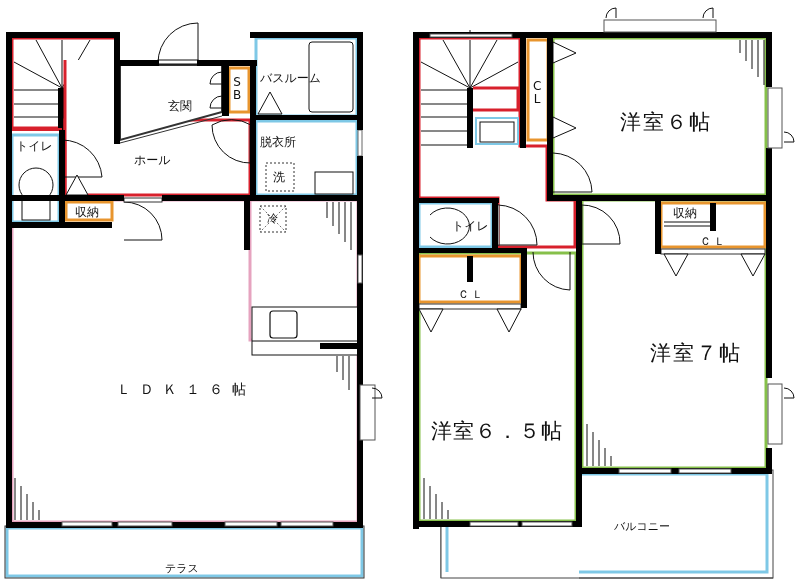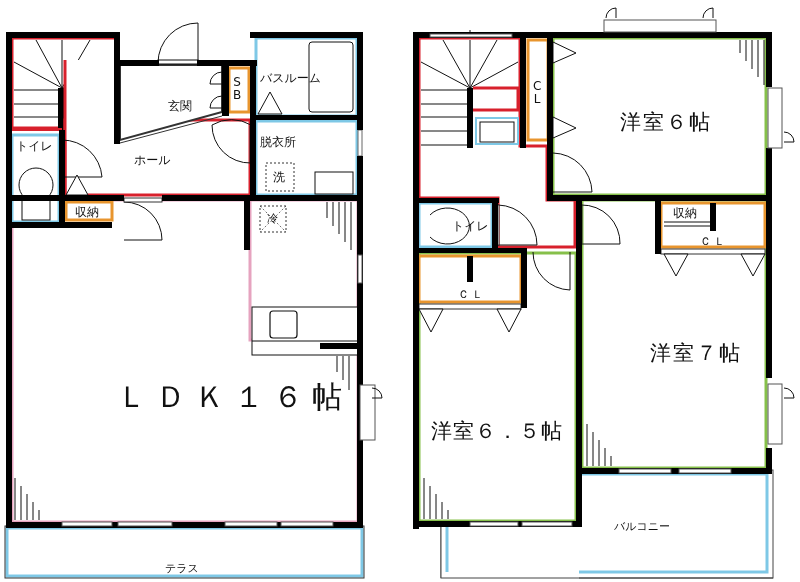--- a/index.html
+++ b/index.html
@@ -1,20 +1,20 @@
 <!DOCTYPE html>
 <html><head>
 <meta charset="utf-8">
 <style>
   html, body { margin:0; padding:0; background:#ffffff; }
   body { width:800px; height:582px; overflow:hidden; position:relative; font-family:"DejaVu Sans", sans-serif; }
   #plan { position:absolute; left:0; top:0; width:800px; height:582px; }
   .lbl { position:absolute; color:#111; white-space:nowrap; font-family:"DejaVu Sans", sans-serif; line-height:1; }
   .lbl-big { font-size:21px; letter-spacing:2px; }
-  .lbl-ldk { font-size:30px; letter-spacing:9px; }
+  .lbl-ldk { font-size:14px; letter-spacing:9px; }
   .lbl-sm { font-size:12px; }
   .lbl-xs { font-size:11px; }
   .vert { display:flex; flex-direction:column; align-items:center; line-height:1.05; font-size:12px; }
 </style>
 </head>
 <body>
 
 <svg id="plan" viewBox="0 0 800 582" xmlns="http://www.w3.org/2000/svg">
 
   <g>

